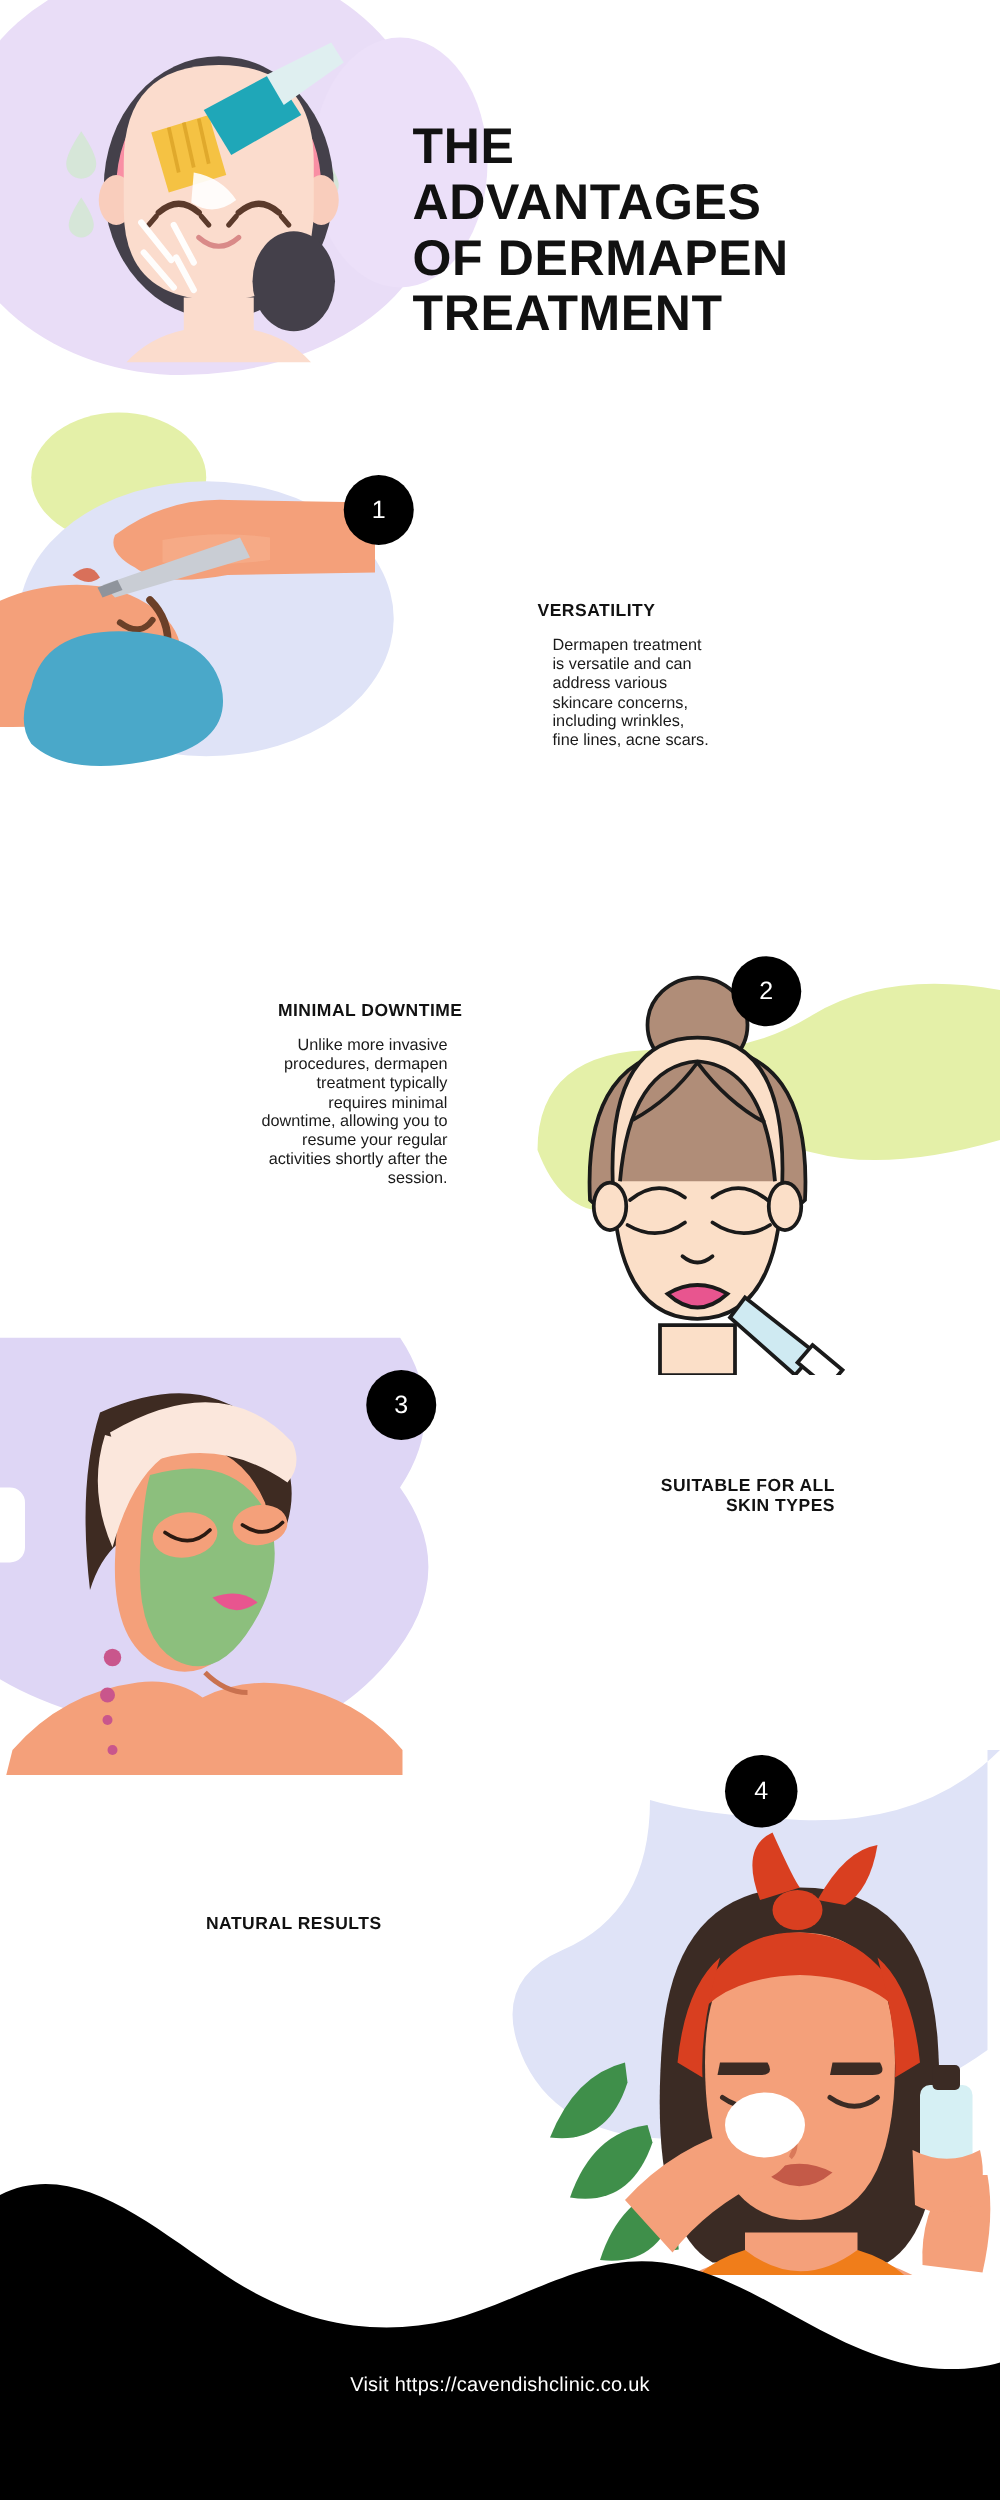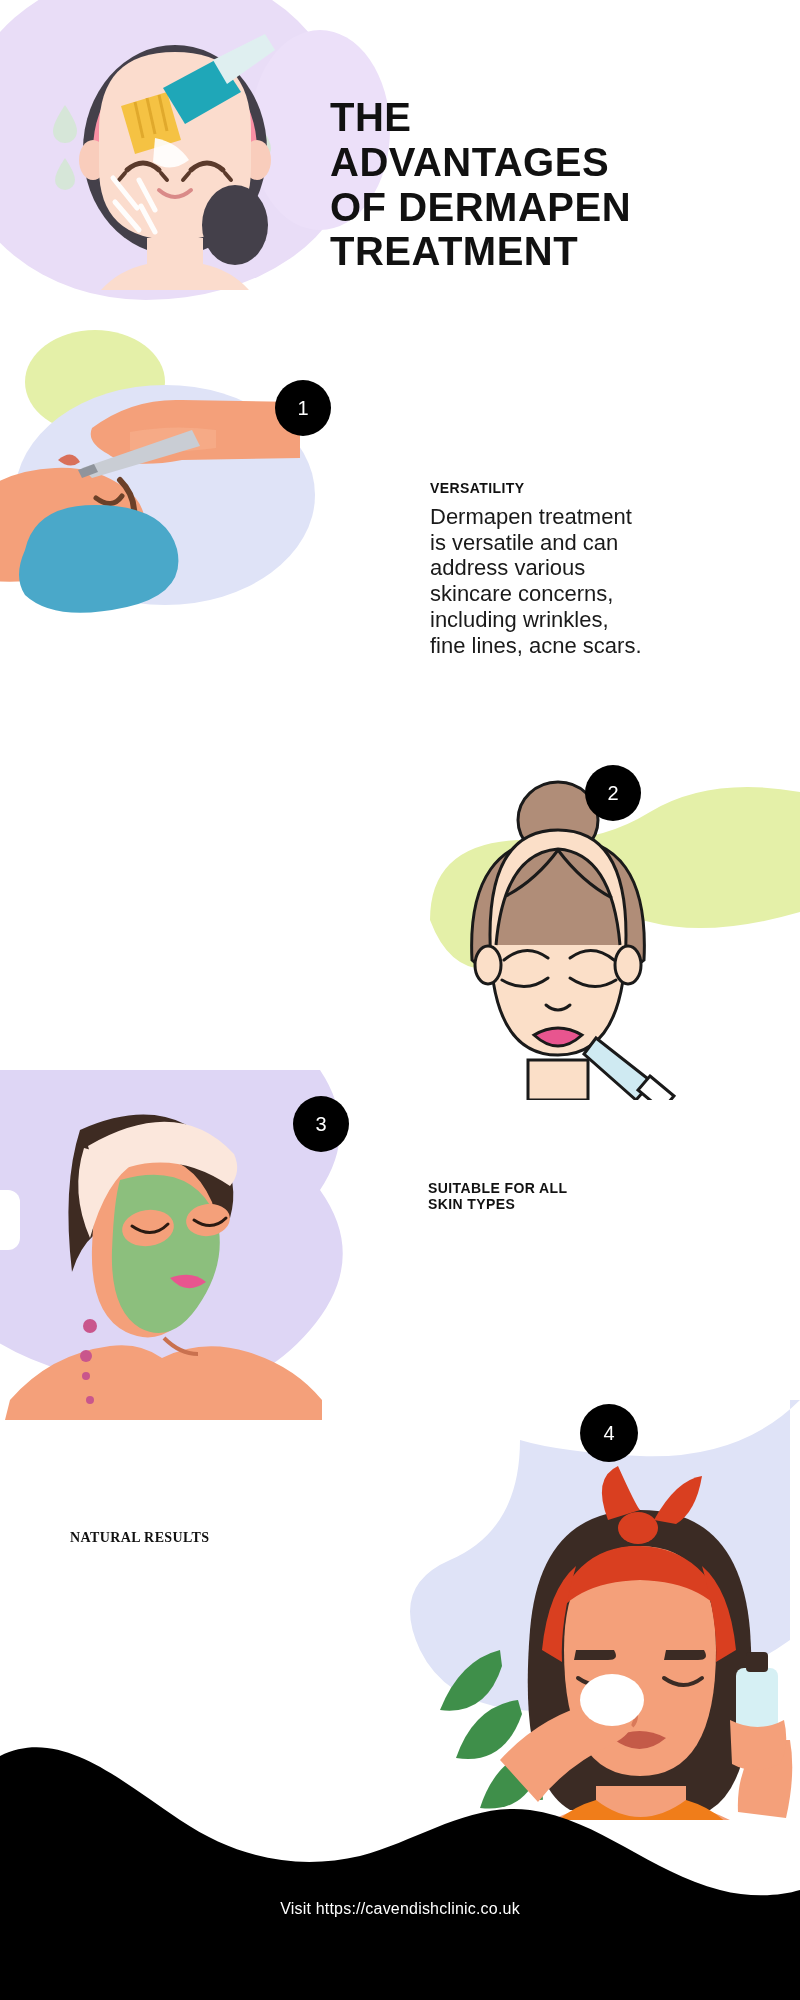--- a/index.html
+++ b/index.html
@@ -23,27 +23,27 @@
     font-size:40px;line-height:1.12;font-weight:bold;letter-spacing:.5px;
     color:#111;white-space:pre-line;
   }
 
   
   .ill1{position:absolute;left:35px;top:10px;width:290px;height:280px;z-index:3;}
 
   
   .sect{position:absolute;z-index:4;}
   .sect h2{margin:0 0 8px 0;font-size:14px;font-weight:bold;letter-spacing:.4px;color:#111;}
-  .sect p{margin:0;font-size:22px;line-height:1.17;color:#1a1a1a;white-space:pre-line;}
+  .sect p{margin:12px;font-size:13px;line-height:1.17;color:#1a1a1a;white-space:pre-line;}
 
   #sect1{left:430px;top:480px;width:230px;text-align:left;}
   #sect2{left:20px;top:800px;width:350px;text-align:right;}
-  #sect3{left:428px;top:1180px;width:240px;text-align:left;}
+  #sect3{left:428px;top:1180px;width:240px;text-align:right;}
   #sect4{left:70px;top:1530px;width:330px;text-align:right;}
-  #sect4 h2{text-align:left;font-family:Liberation Serif, serif;}
+  #sect4 h2{text-align:center;}
 
   
   .badge{position:absolute;border-radius:50%;background:#000;color:#fff;
          display:flex;align-items:center;justify-content:center;
          font-size:20px;z-index:6;}
   #badge1{left:275px;top:380px;width:56px;height:56px;}
   #badge2{left:585px;top:765px;width:56px;height:56px;}
   #badge3{left:293px;top:1096px;width:56px;height:56px;}
   #badge4{left:580px;top:1404px;width:58px;height:58px;}
 
@@ -163,20 +163,31 @@
     <path d="M146 285 q12 10 24 0" stroke="#1a1a1a" stroke-width="3" fill="none" stroke-linecap="round"></path>
 
     <path d="M134 315 q24-14 48 0 q-24 22-48 0z" fill="#e8558f" stroke="#1a1a1a" stroke-width="3"></path>
 
     <path d="M128 340 h60 v40 h-60z" fill="#fbdfc8" stroke="#1a1a1a" stroke-width="3"></path>
 
     <path d="M196 318 l56 44 l-16 18 l-52 -46z" fill="#cfeaf2" stroke="#1a1a1a" stroke-width="3"></path>
     <path d="M250 356 l24 20 l-12 14 l-24 -20z" fill="#ffffff" stroke="#1a1a1a" stroke-width="3"></path>
   </svg>
 
+  <div class="sect" id="sect2">
+    <h2>MINIMAL DOWNTIME</h2>
+    <p>Unlike more invasive
+procedures, dermapen
+treatment typically
+requires minimal
+downtime, allowing you to
+resume your regular
+activities shortly after the
+session.</p>
+  </div>
   <div class="badge" id="badge2">2</div>
 
   <svg style="position:absolute;left:-20px;top:1070px;width:370px;height:350px;z-index:3;" viewBox="0 0 370 350">
     <path d="M0 0 h340 q40 60 0 120 q50 70 -10 140 q-60 70 -150 60 q-120-14-180-60z" fill="#ded6f5"></path>
     <rect x="0" y="120" width="40" height="60" rx="12" fill="#ffffff"></rect>
 
     <path d="M100 60 q90-40 140 24 q20 28 10 64 q-40 14-84 6 q-56-10-74 48 q-10-86 8-142z" fill="#3e2b22"></path>
 
     <path d="M128 92 q76-24 104 40 q14 46 -14 96 q-30 54-72 34 q-36-18-34-84 q2-62 16-86z" fill="#f4a07a"></path>
 

